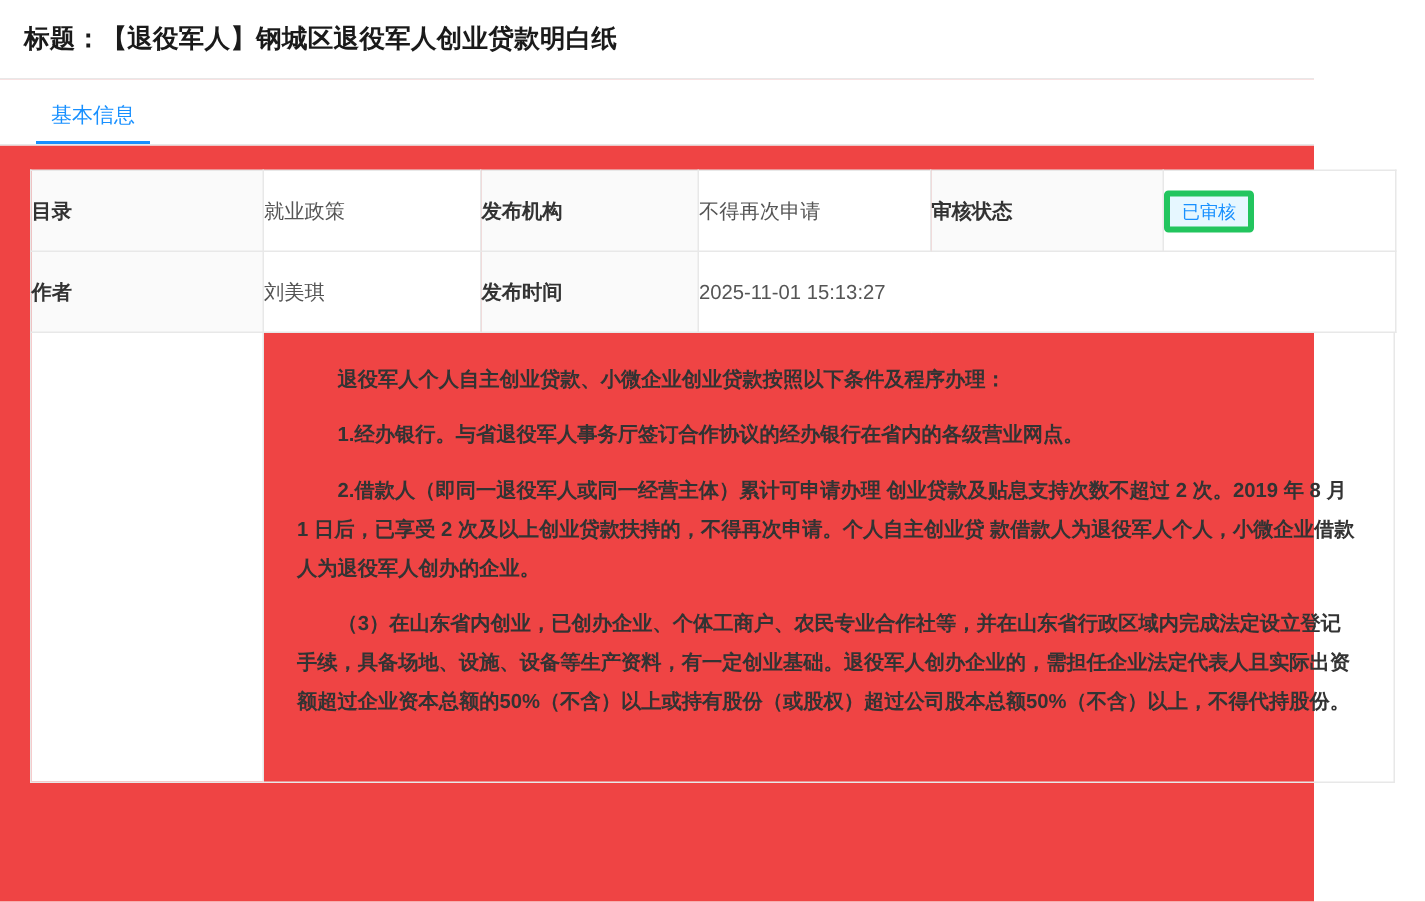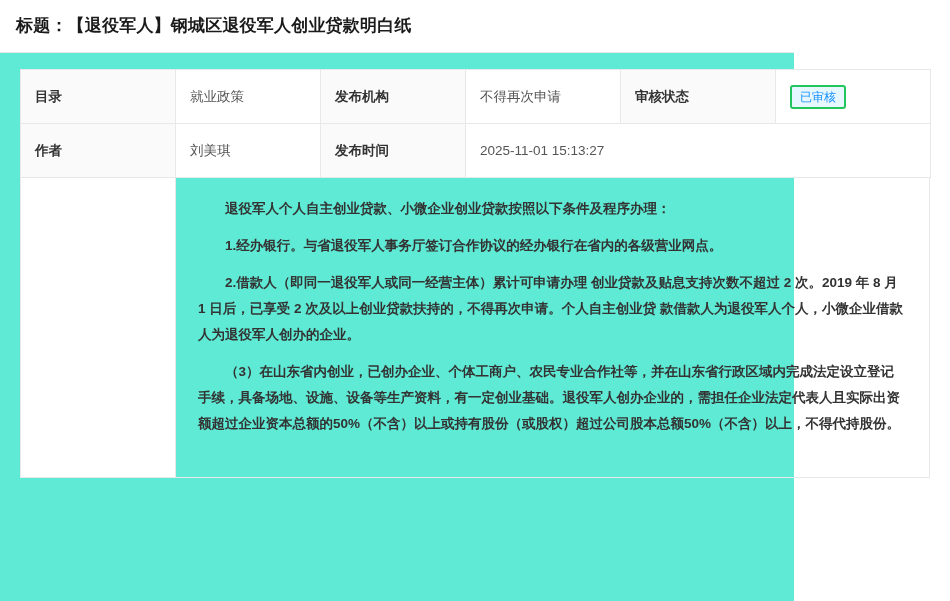--- a/index.html
+++ b/index.html
@@ -7,24 +7,24 @@
     margin: 0;
     padding: 0;
     width: 950px;
     height: 601px;
     background: #ffffff;
     font-family: "Liberation Sans", sans-serif;
     color: #333333;
     overflow: hidden;
   }
   .page {
-    width: 794px;
+    width: 876px;
     height: 601px;
     position: relative;
-    background: #5eead4;
+    background: #ef4444;
   }
   
   .title-bar {
     padding: 14px 16px 14px 16px;
     border-bottom: 1px solid #e8e8e8;
     background: #ffffff;
   }
   .title-text {
     font-size: 17px;
     font-weight: bold;
@@ -57,38 +57,38 @@
   table.info {
     width: 910px;
     border-collapse: collapse;
     table-layout: fixed;
     border: 1px solid #e8e8e8;
     border-bottom: none;
   }
   table.info td {
     border: 1px solid #e8e8e8;
     height: 54px;
-    padding: 8px 14px;
+    padding: 8px 0;
     font-size: 13.5px;
     vertical-align: middle;
   }
   td.label {
     background: #fafafa;
     font-weight: bold;
     color: #333333;
     text-align: left;
   }
   td.value {
     background: #ffffff;
     color: #555555;
     font-weight: normal;
   }
   .badge {
     display: inline-block;
-    border: 2px solid #22c55e;
+    border: 4px solid #22c55e;
     background: #e6f7ff;
     color: #1890ff;
     font-size: 12px;
     line-height: 18px;
     padding: 1px 8px;
     border-radius: 3px;
   }
   
   .body-wrap {
     width: 910px;
@@ -118,20 +118,23 @@
 </style>
 </head>
 <body>
 
 <div class="page">
 
   <div class="title-bar">
     <span class="title-text">标题：</span><span class="title-text">【退役军人】钢城区退役军人创业贷款明白纸</span>
   </div>
 
+  <div class="tabs">
+    <div class="tab">基本信息</div>
+  </div>
 
   <div class="content">
 
     <table class="info">
       <colgroup>
         <col style="width:155px">
         <col style="width:145px">
         <col style="width:145px">
         <col style="width:155px">
         <col style="width:155px">

